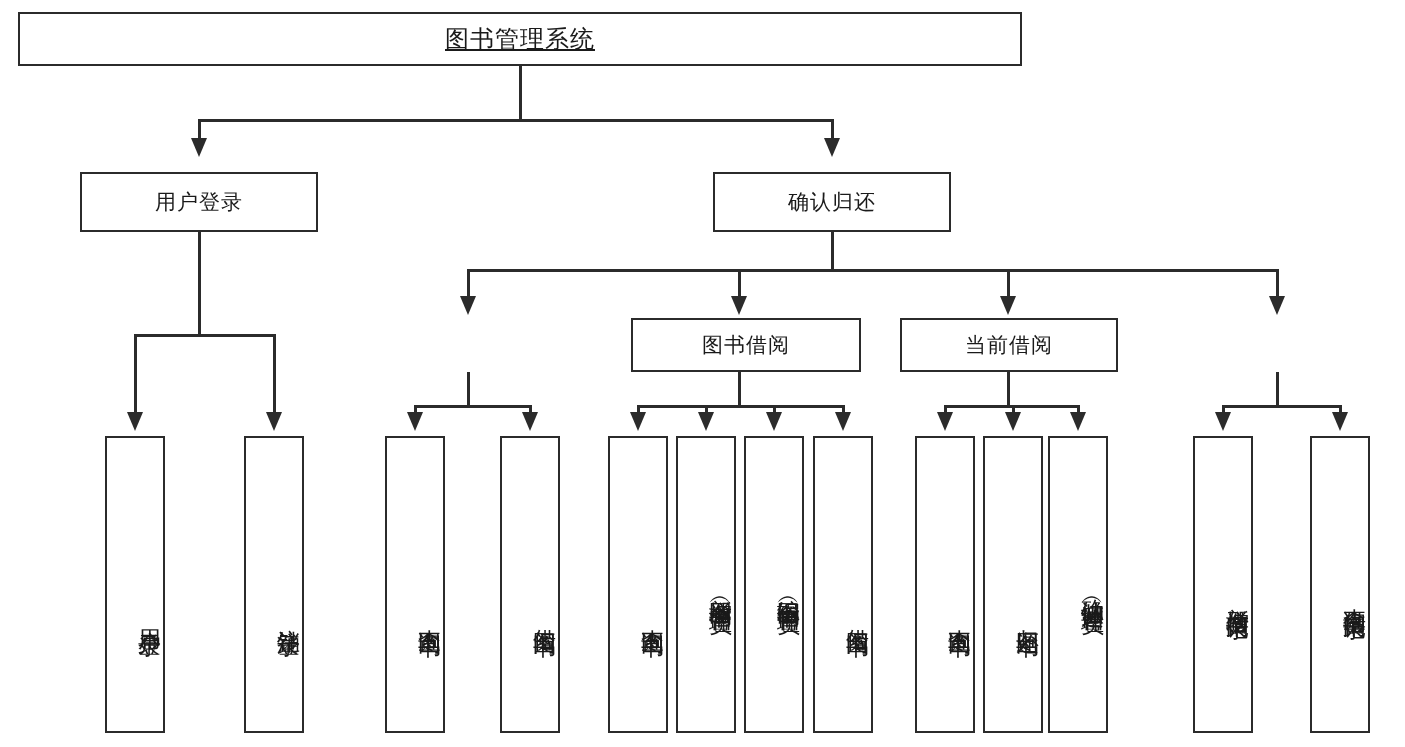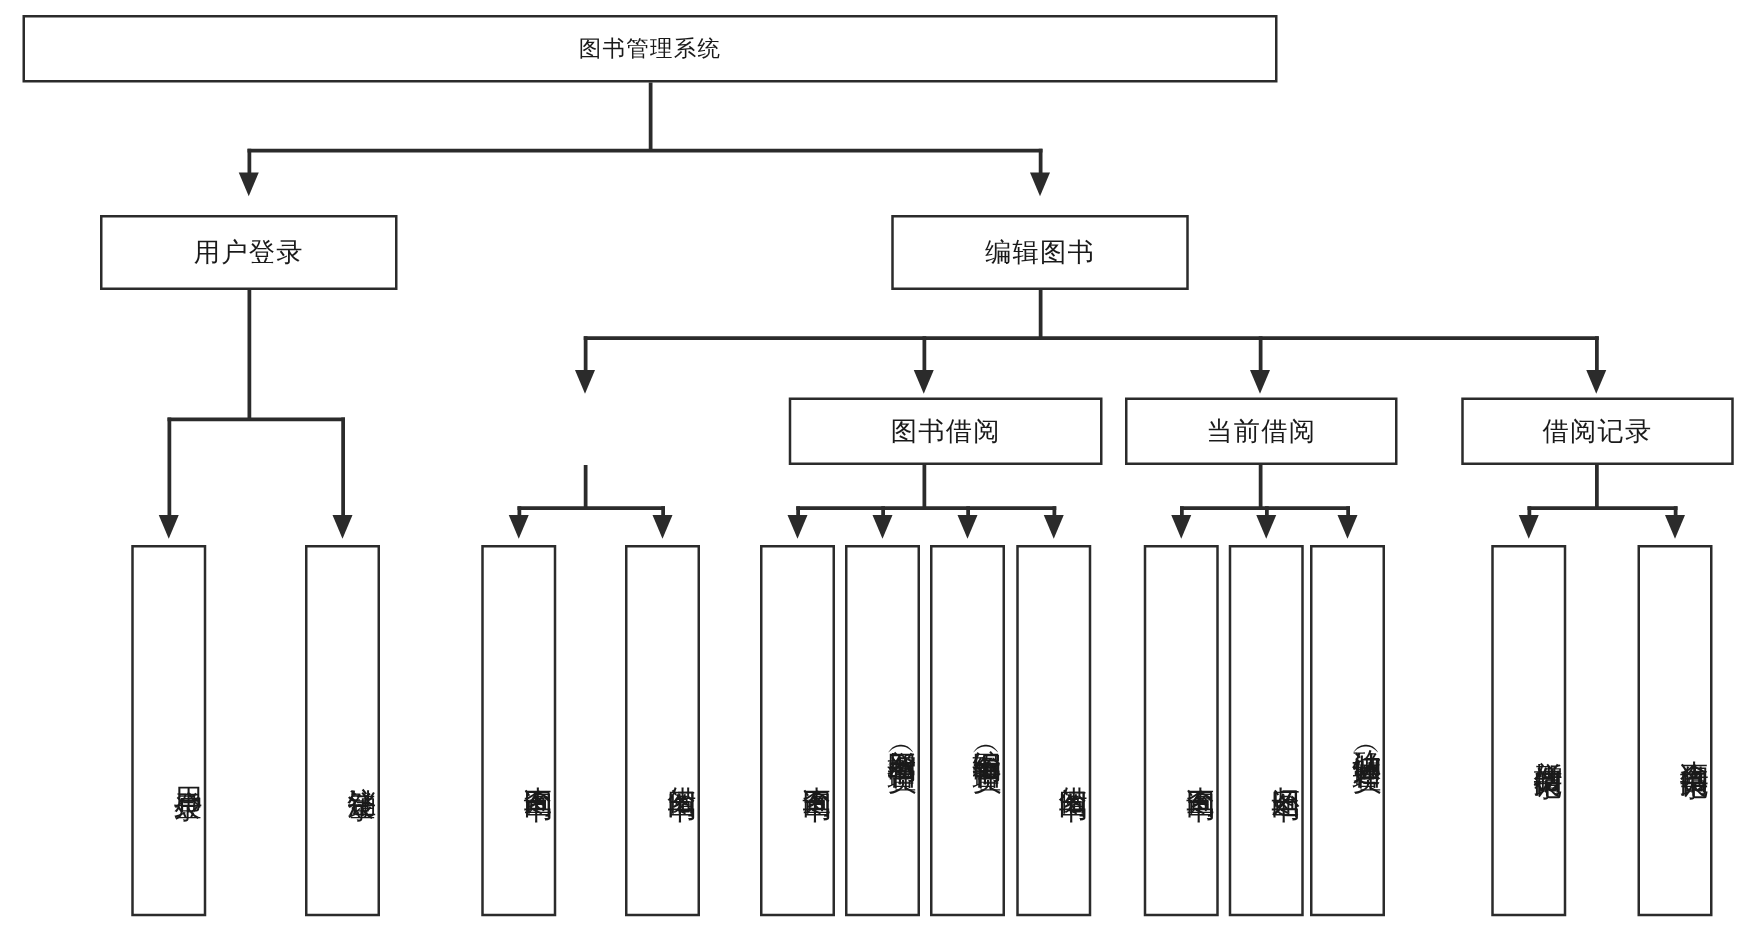--- a/index.html
+++ b/index.html
@@ -42,21 +42,22 @@
     align-items: flex-start;
     padding-top: 22px;
   }
   .node-v.vtop {
     padding-top: 10px;
   }
   .node-v.vmid {
     padding-top: 60px;
   }
   .root-node {
-    font-size: 18px;
+    font-size: 24px;
+    text-decoration: underline;
   }
   .conn {
     position: absolute;
     background: #2b2b2b;
   }
   .vline { width: 3px; }
   .hline { height: 3px; }
   .arrow {
     position: absolute;
     width: 0;
@@ -81,43 +82,42 @@
   <div class="node node-h root-node" style="left:18px; top:12px; width:1004px; height:54px;">图书管理系统</div>
 
   <div class="conn vline" style="left:519px; top:66px; width:3px; height:54px;"></div>
   <div class="conn hline" style="left:198px; top:119px; width:636px; height:3px;"></div>
   <div class="conn vline" style="left:198px; top:119px; width:3px; height:21px;"></div>
   <div class="conn vline" style="left:831px; top:119px; width:3px; height:21px;"></div>
   <div class="arrow" style="left:191px; top:138px;"></div>
   <div class="arrow" style="left:824px; top:138px;"></div>
 
   <div class="node node-h" style="left:80px; top:172px; width:238px; height:60px;">用户登录</div>
-  <div class="node node-h" style="left:713px; top:172px; width:238px; height:60px;">编辑图书</div>
+  <div class="node node-h" style="left:713px; top:172px; width:238px; height:60px;">确认归还</div>
 
   <div class="conn vline" style="left:198px; top:232px; width:3px; height:104px;"></div>
   <div class="conn hline" style="left:134px; top:334px; width:142px; height:3px;"></div>
   <div class="conn vline" style="left:134px; top:334px; width:3px; height:79px;"></div>
   <div class="conn vline" style="left:273px; top:334px; width:3px; height:79px;"></div>
   <div class="arrow" style="left:127px; top:412px;"></div>
   <div class="arrow" style="left:266px; top:412px;"></div>
 
   <div class="conn vline" style="left:831px; top:232px; width:3px; height:40px;"></div>
   <div class="conn hline" style="left:467px; top:269px; width:812px; height:3px;"></div>
   <div class="conn vline" style="left:467px; top:269px; width:3px; height:28px;"></div>
   <div class="conn vline" style="left:738px; top:269px; width:3px; height:28px;"></div>
   <div class="conn vline" style="left:1007px; top:269px; width:3px; height:28px;"></div>
   <div class="conn vline" style="left:1276px; top:269px; width:3px; height:28px;"></div>
   <div class="arrow" style="left:460px; top:296px;"></div>
   <div class="arrow" style="left:731px; top:296px;"></div>
   <div class="arrow" style="left:1000px; top:296px;"></div>
   <div class="arrow" style="left:1269px; top:296px;"></div>
 
-  <div class="node node-h" style="left:631px; top:318px; width:251px; height:54px;">图书借阅</div>
+  <div class="node node-h" style="left:631px; top:318px; width:230px; height:54px;">图书借阅</div>
   <div class="node node-h" style="left:900px; top:318px; width:218px; height:54px;">当前借阅</div>
-  <div class="node node-h" style="left:1169px; top:318px; width:218px; height:54px;">借阅记录</div>
 
   <div class="conn vline" style="left:467px; top:372px; width:3px; height:36px;"></div>
   <div class="conn hline" style="left:414px; top:405px; width:118px; height:3px;"></div>
   <div class="conn vline" style="left:414px; top:405px; width:3px; height:9px;"></div>
   <div class="conn vline" style="left:529px; top:405px; width:3px; height:9px;"></div>
   <div class="arrow" style="left:407px; top:412px;"></div>
   <div class="arrow" style="left:522px; top:412px;"></div>
 
   <div class="conn vline" style="left:738px; top:372px; width:3px; height:36px;"></div>
   <div class="conn hline" style="left:637px; top:405px; width:208px; height:3px;"></div>

